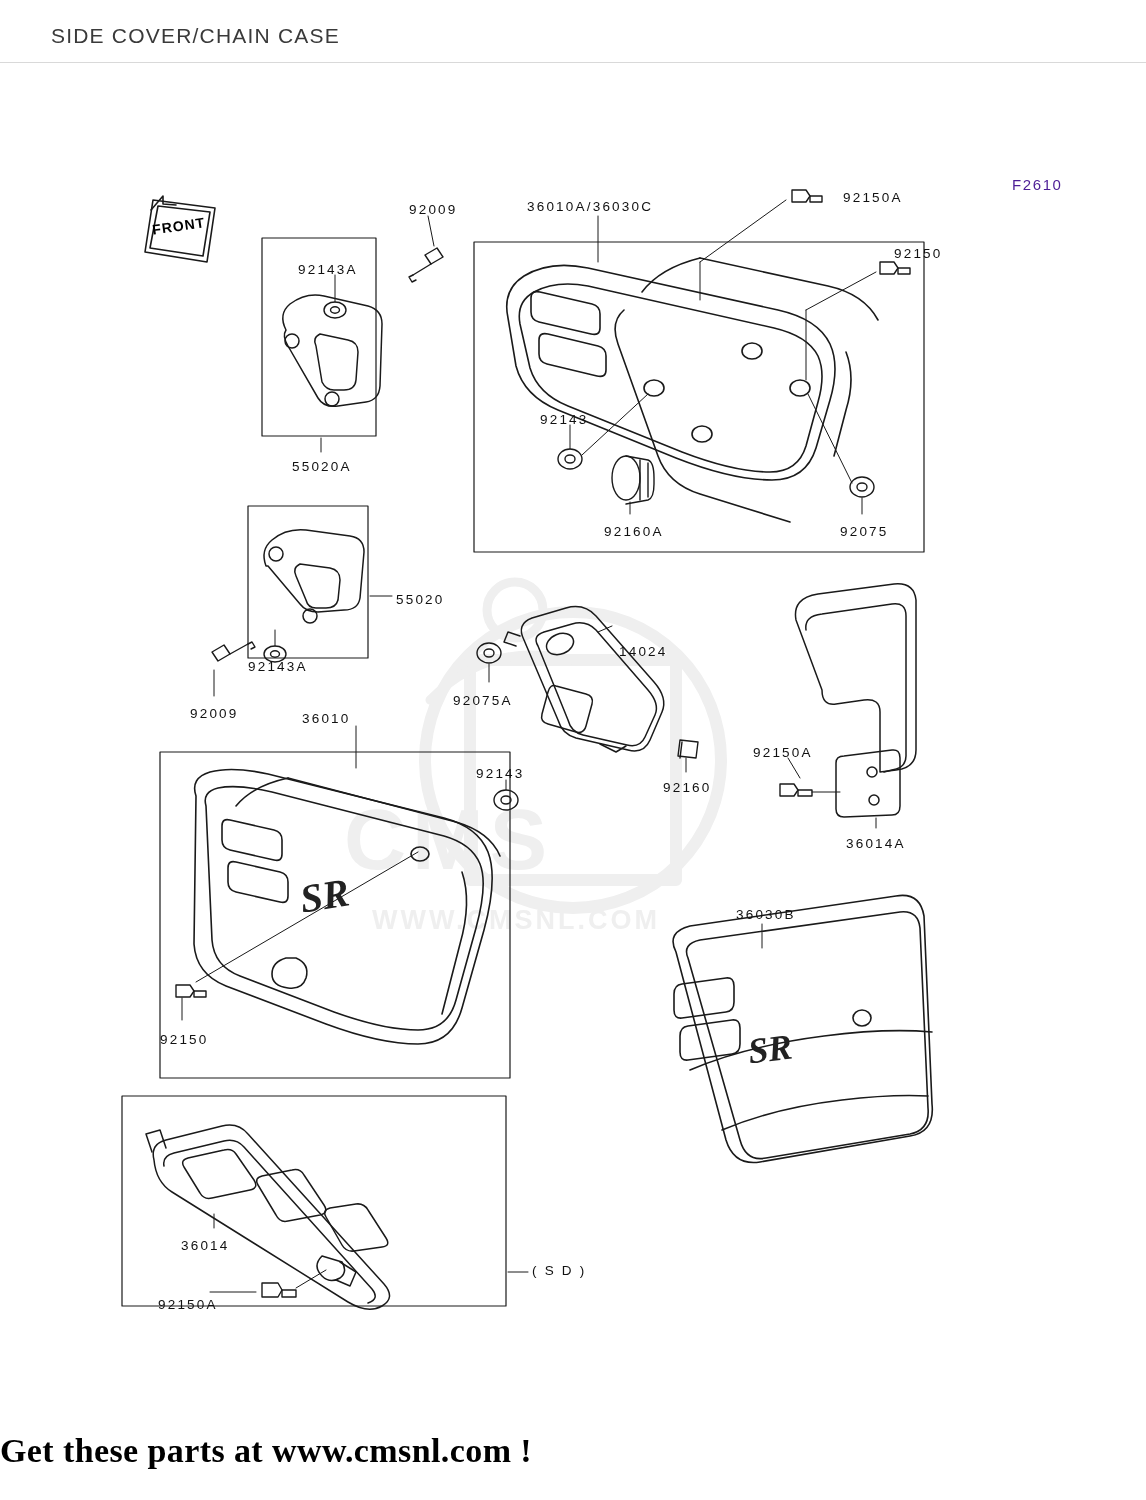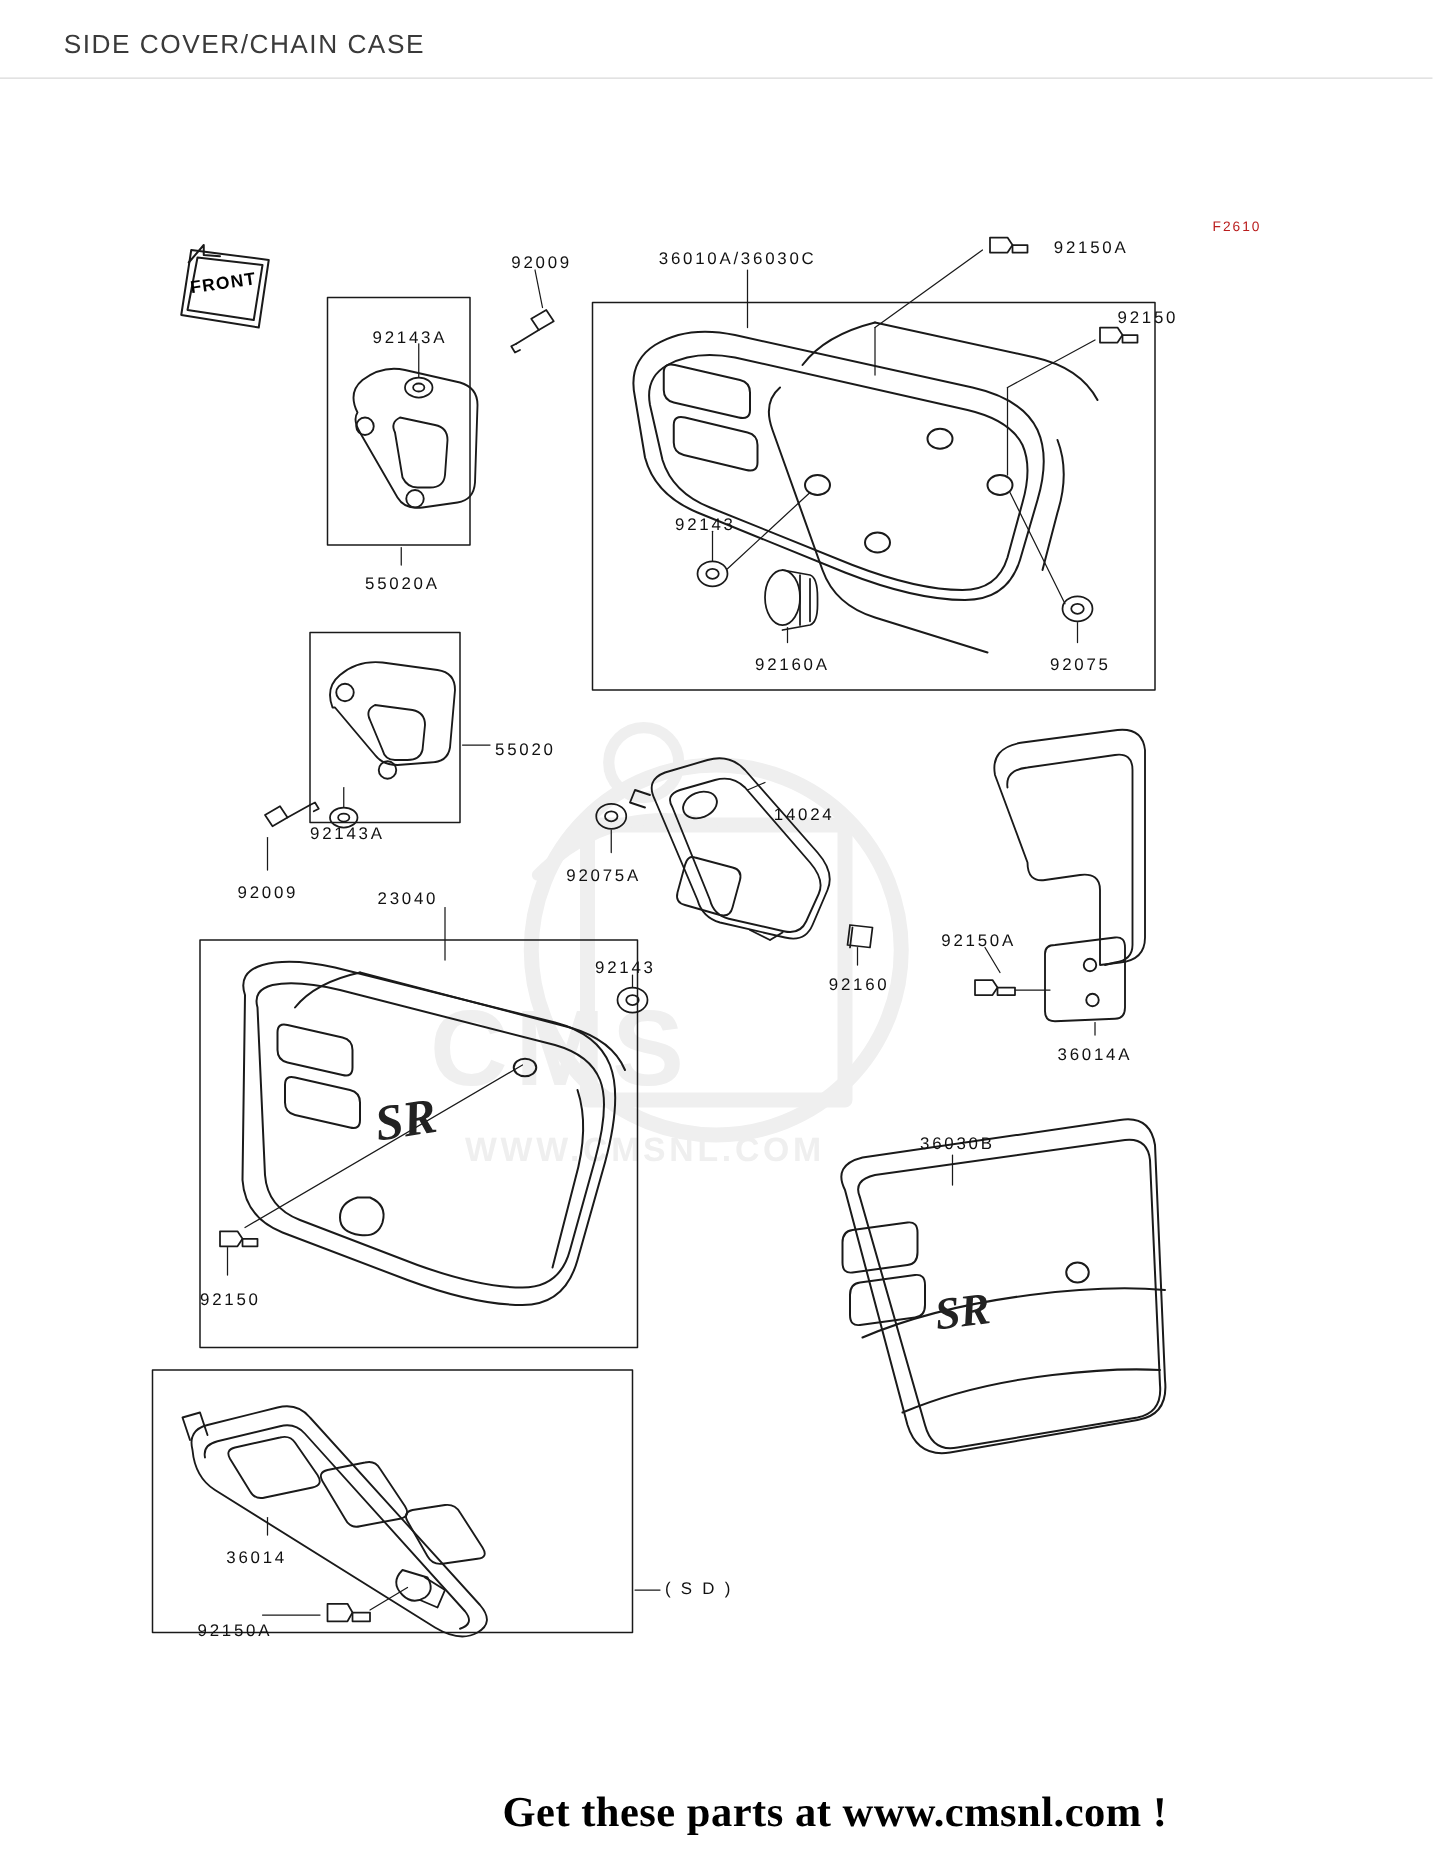--- a/index.html
+++ b/index.html
@@ -32,38 +32,39 @@
   .topline {
     position: absolute;
     left: 0;
     top: 62px;
     width: 1146px;
     height: 1px;
     background: #d9d9d9;
   }
   .figcode {
     position: absolute;
-    font-size: 11px;
+    font-size: 15px;
     letter-spacing: 1.6px;
-    color: #b91c1c;
+    color: #4c1d95;
+    margin-left: 42px;
   }
   .lbl {
     position: absolute;
     font-size: 13.5px;
     letter-spacing: 2.2px;
     color: #111;
     white-space: nowrap;
     font-family: "Liberation Sans", sans-serif;
   }
   .footer {
     position: absolute;
     left: 0;
     top: 1432px;
     width: 934px;
-    text-align: right;
+    text-align: left;
     font-size: 34px;
     font-weight: bold;
     letter-spacing: 0.4px;
     font-family: "Liberation Serif", serif;
     color: #000;
   }
   svg.art {
     position: absolute;
     left: 0;
     top: 0;
@@ -356,21 +357,21 @@
   <div class="lbl" style="left:298px; top:262px;">92143A</div>
   <div class="lbl" style="left:540px; top:412px;">92143</div>
   <div class="lbl" style="left:292px; top:459px;">55020A</div>
   <div class="lbl" style="left:604px; top:524px;">92160A</div>
   <div class="lbl" style="left:840px; top:524px;">92075</div>
   <div class="lbl" style="left:396px; top:592px;">55020</div>
   <div class="lbl" style="left:619px; top:620px;margin-top:24px;">14024</div>
   <div class="lbl" style="left:248px; top:659px;">92143A</div>
   <div class="lbl" style="left:453px; top:693px;">92075A</div>
   <div class="lbl" style="left:190px; top:706px;">92009</div>
-  <div class="lbl" style="left:302px; top:711px;">23040</div>
+  <div class="lbl" style="left:302px; top:711px;">36010</div>
   <div class="lbl" style="left:753px; top:745px;">92150A</div>
   <div class="lbl" style="left:476px; top:766px;">92143</div>
   <div class="lbl" style="left:663px; top:780px;">92160</div>
   <div class="lbl" style="left:846px; top:836px;">36014A</div>
   <div class="lbl" style="left:736px; top:907px;">36030B</div>
   <div class="lbl" style="left:160px; top:1032px;">92150</div>
   <div class="lbl" style="left:181px; top:1238px;">36014</div>
   <div class="lbl" style="left:158px; top:1297px;">92150A</div>
 
   <div class="footer">Get these parts at www.cmsnl.com !</div>

